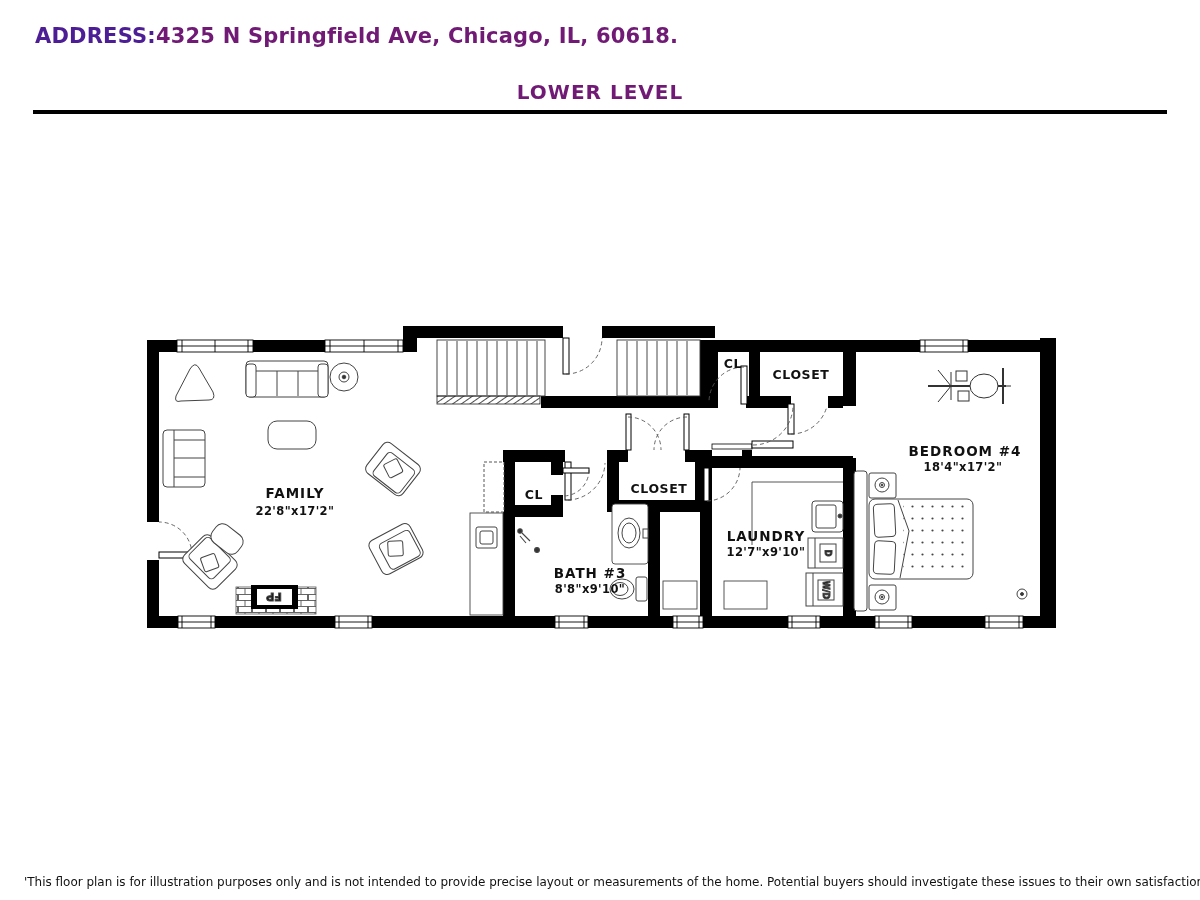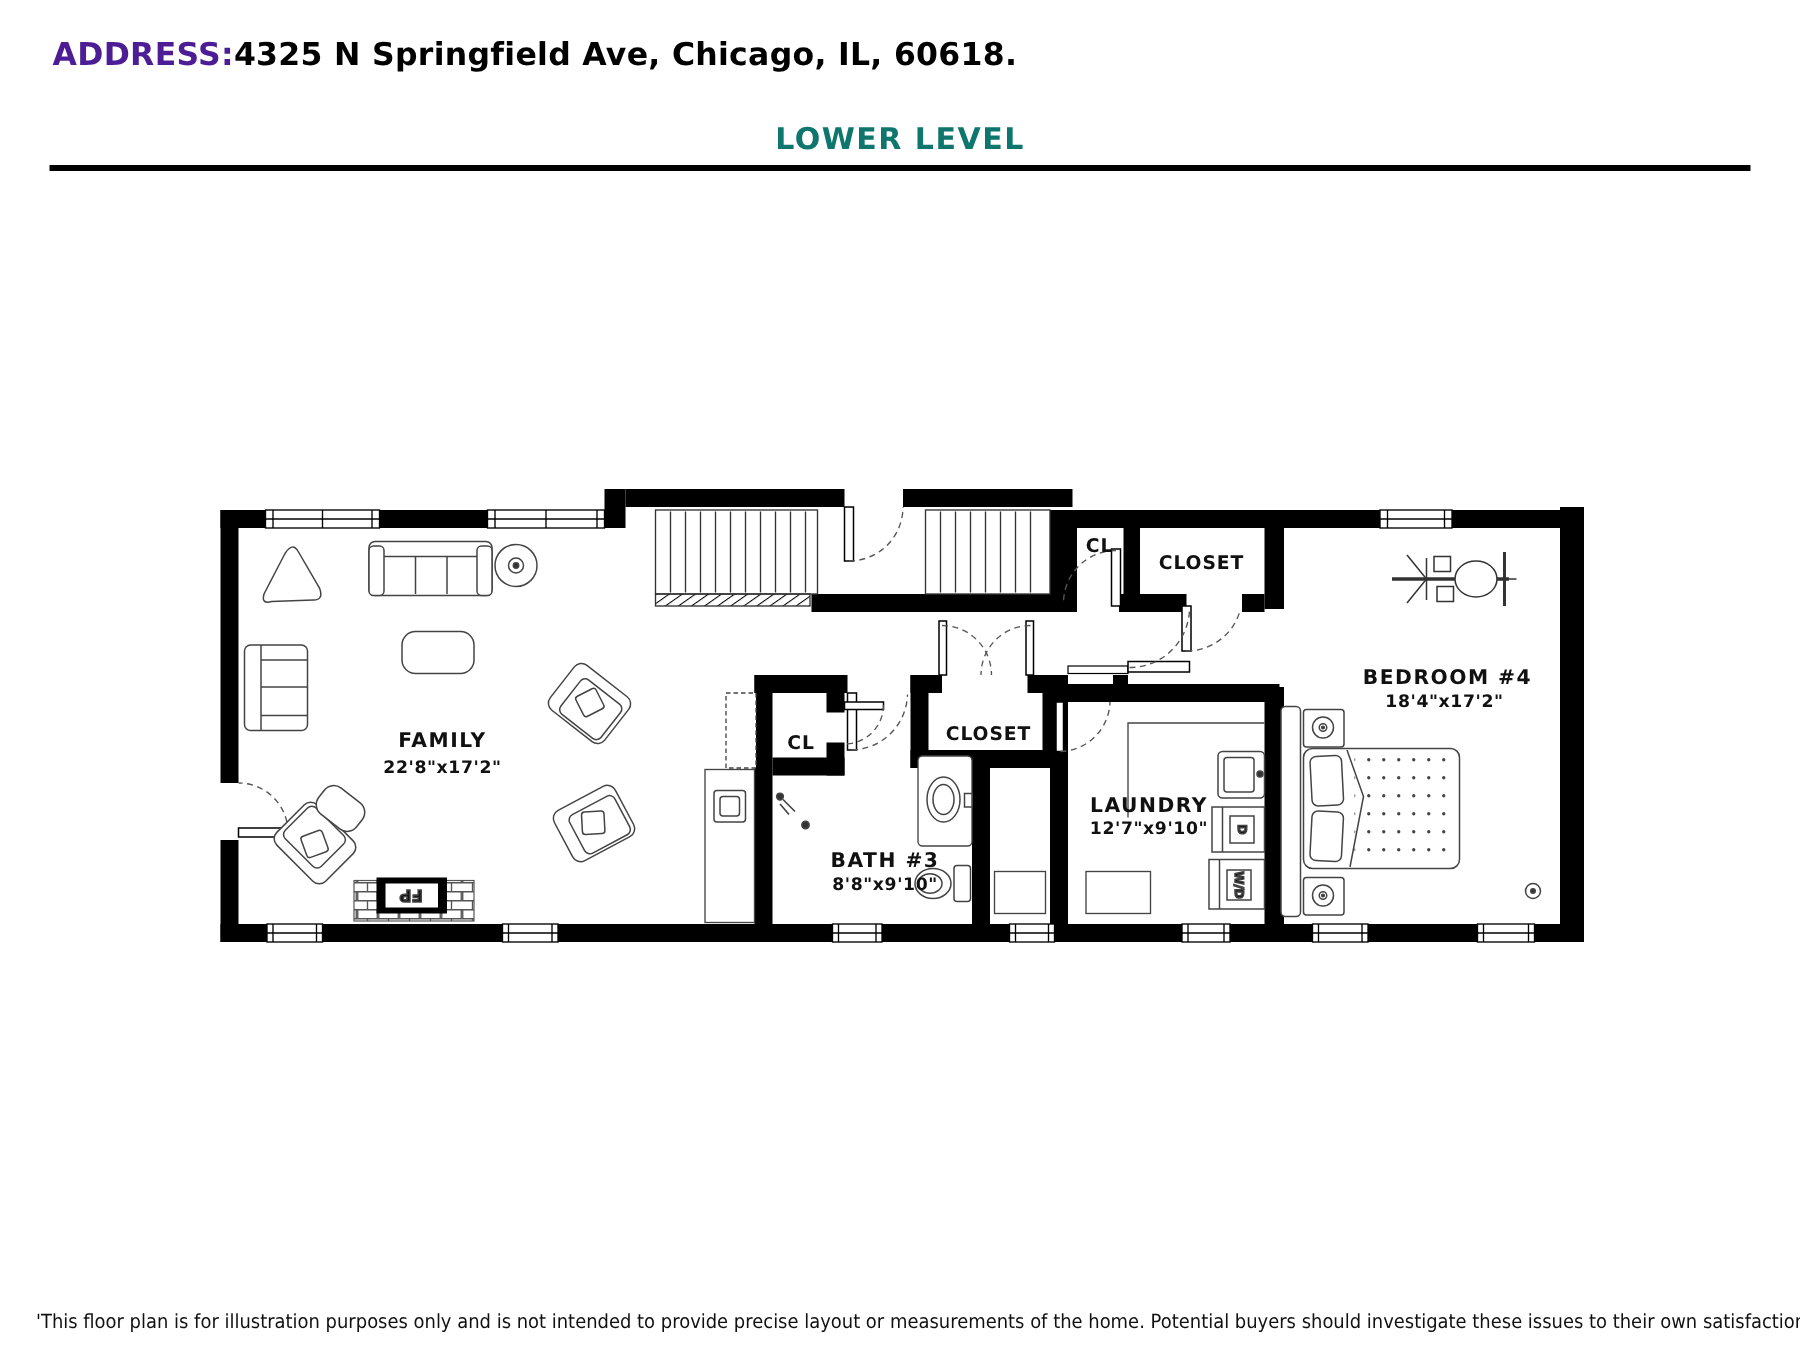--- a/index.html
+++ b/index.html
@@ -6,24 +6,24 @@
   body{
     width:1200px;height:900px;position:relative;overflow:hidden;
     background:#ffffff;
     font-family:"DejaVu Sans","Liberation Sans",sans-serif;
   }
   .address-row{
     position:absolute;top:24px;left:35px;white-space:nowrap;
     font-size:21px;letter-spacing:.2px;
   }
   .address-label{font-weight:700;color:#4c1d95;}
-  .address-value{font-weight:700;color:#000000;}
+  .address-value{font-weight:700;color:#701a75;}
   .level-title{
     position:absolute;top:80px;left:0;width:1200px;text-align:center;
-    font-size:20px;font-weight:600;color:#0f766e;letter-spacing:1px;
+    font-size:20px;font-weight:600;color:#701a75;letter-spacing:1px;
   }
   .title-rule{
     position:absolute;top:110px;left:33px;width:1134px;height:4px;background:#000;
   }
   .plan-svg{position:absolute;left:0;top:0;}
   .disclaimer{
     position:absolute;top:874px;left:24px;white-space:nowrap;
     font-size:13px;color:#111;transform:scaleX(.92);transform-origin:left center;
   }
   svg text{font-family:"DejaVu Sans","Liberation Sans",sans-serif;fill:#111;}

